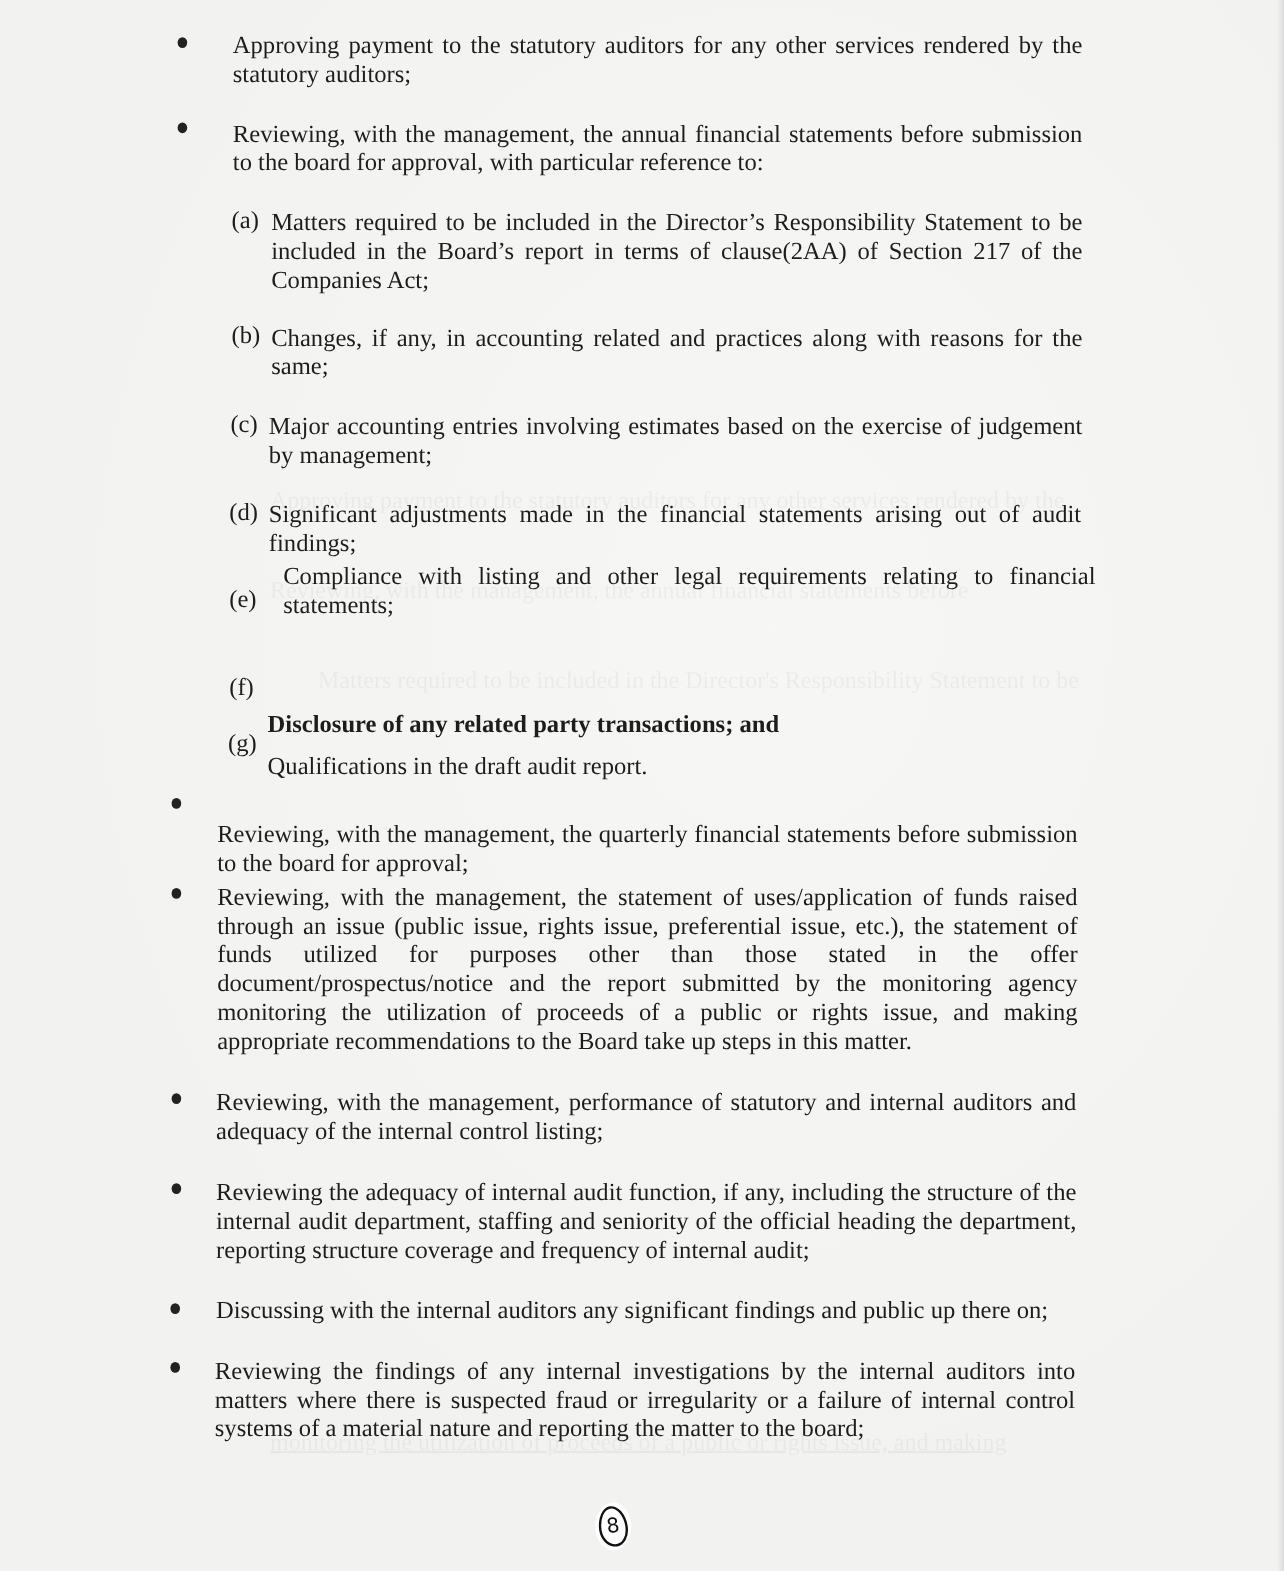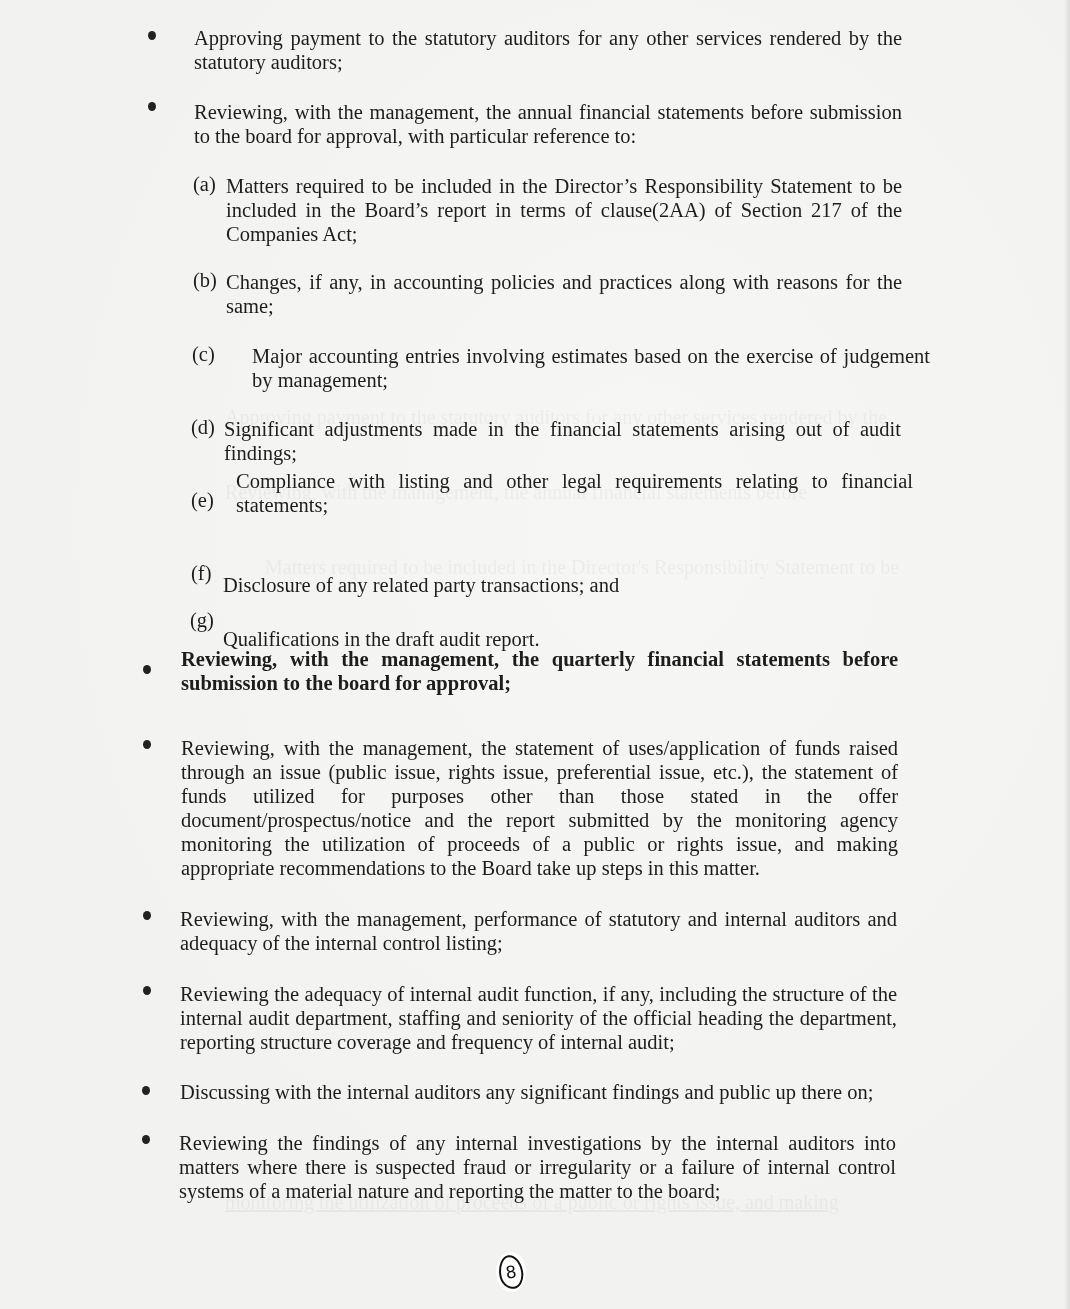--- a/index.html
+++ b/index.html
@@ -97,39 +97,39 @@
   <div class="bullet" style="left:148px; top:31px;"></div>
   <div class="item" style="left:194px; top:26px; width:708px;">Approving payment to the statutory auditors for any other services rendered by the statutory auditors;</div>
 
   <div class="bullet" style="left:148px; top:102px;"></div>
   <div class="item" style="left:194px; top:100px; width:708px;">Reviewing, with the management, the annual financial statements before submission to the board for approval, with particular reference to:</div>
 
   <div class="sub-label" style="left:193px; top:172px;">(a)</div>
   <div class="item" style="left:226px; top:174px; width:676px;">Matters required to be included in the Director’s Responsibility Statement to be included in the Board’s report in terms of clause(2AA) of Section 217 of the Companies Act;</div>
 
   <div class="sub-label" style="left:193px; top:268px;">(b)</div>
-  <div class="item" style="left:226px; top:270px; width:676px;">Changes, if any, in accounting policies and practices along with reasons for the same;</div>
+  <div class="item" style="left:226px; top:270px; width:676px;">Changes, if any, in accounting related and practices along with reasons for the same;</div>
 
   <div class="sub-label" style="left:192px; top:342px;">(c)</div>
-  <div class="item" style="left:224px; top:344px; width:678px;margin-left:28px;">Major accounting entries involving estimates based on the exercise of judgement by management;</div>
+  <div class="item" style="left:224px; top:344px; width:678px;">Major accounting entries involving estimates based on the exercise of judgement by management;</div>
 
   <div class="sub-label" style="left:191px; top:415px;">(d)</div>
   <div class="item" style="left:224px; top:417px; width:677px;">Significant adjustments made in the financial statements arising out of audit findings;</div>
 
   <div class="sub-label" style="left:191px; top:488px;">(e)</div>
   <div class="item" style="left:224px; top:469px; width:677px;margin-left:12px;">Compliance with listing and other legal requirements relating to financial statements;</div>
 
   <div class="sub-label" style="left:191px; top:561px;">(f)</div>
-  <div class="item" style="left:223px; top:573px; width:677px;">Disclosure of any related party transactions; and</div>
+  <div class="item" style="left:223px; top:592px; width:677px;font-weight:bold;">Disclosure of any related party transactions; and</div>
 
   <div class="sub-label" style="left:190px; top:608px;">(g)</div>
   <div class="item" style="left:223px; top:609px; width:677px;margin-top:18px;">Qualifications in the draft audit report.</div>
 
   <div class="bullet" style="left:143px; top:665px;"></div>
-  <div class="item" style="left:181px; top:647px; width:717px;font-weight:bold;">Reviewing, with the management, the quarterly financial statements before submission to the board for approval;</div>
+  <div class="item" style="left:181px; top:684px; width:717px;">Reviewing, with the management, the quarterly financial statements before submission to the board for approval;</div>
 
   <div class="bullet" style="left:143px; top:740px;"></div>
   <div class="item" style="left:181px; top:736px; width:717px;">Reviewing, with the management, the statement of uses/application of funds raised through an issue (public issue, rights issue, preferential issue, etc.), the statement of funds utilized for purposes other than those stated in the offer document/prospectus/notice and the report submitted by the monitoring agency monitoring the utilization of proceeds of a public or rights issue, and making appropriate recommendations to the Board take up steps in this matter.</div>
 
   <div class="bullet" style="left:143px; top:911px;"></div>
   <div class="item" style="left:180px; top:907px; width:717px;">Reviewing, with the management, performance of statutory and internal auditors and adequacy of the internal control listing;</div>
 
   <div class="bullet" style="left:143px; top:986px;"></div>
   <div class="item" style="left:180px; top:982px; width:717px;">Reviewing the adequacy of internal audit function, if any, including the structure of the internal audit department, staffing and seniority of the official heading the department, reporting structure coverage and frequency of internal audit;</div>
 

